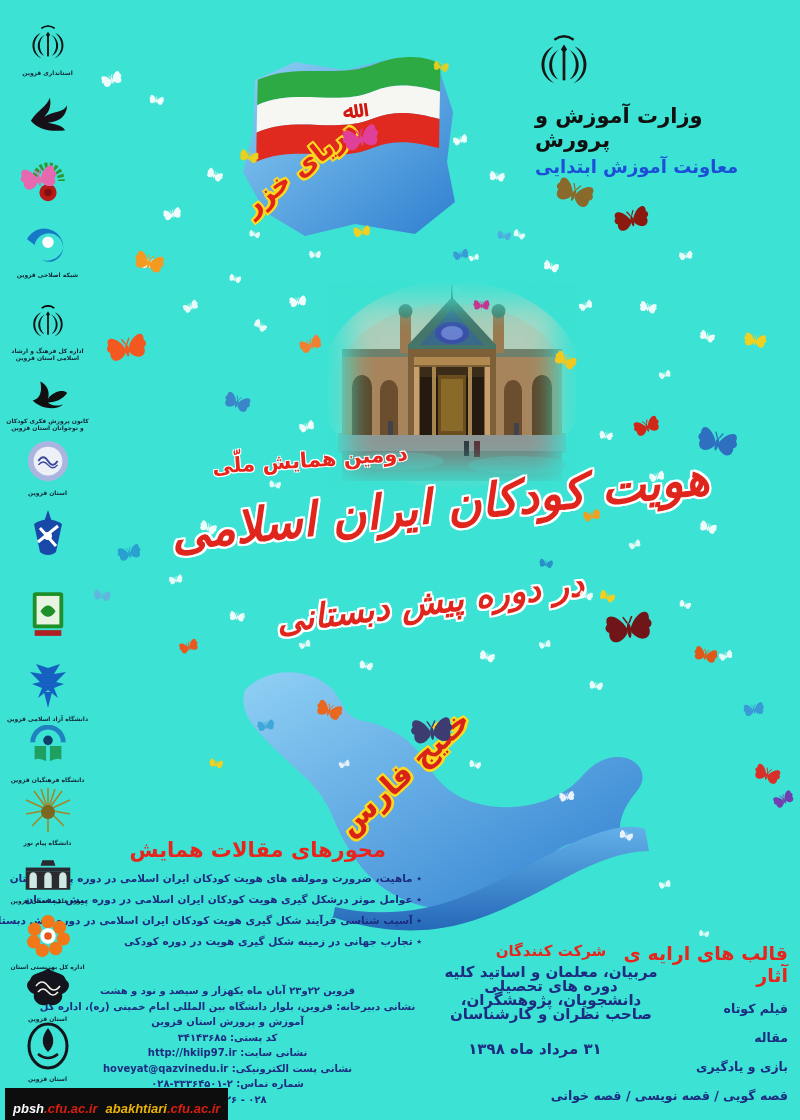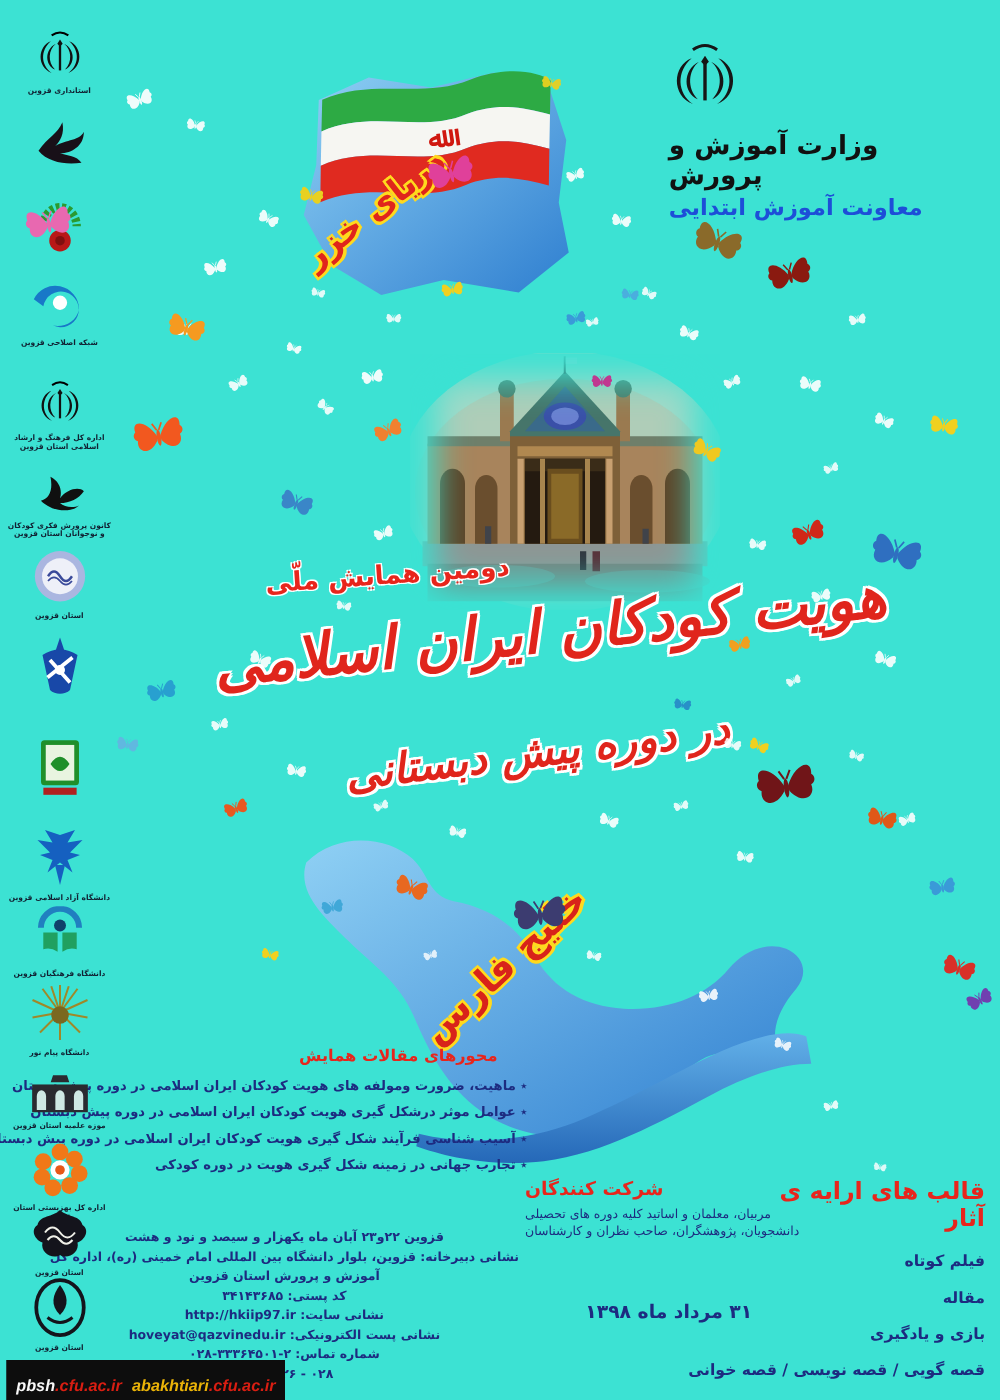--- a/index.html
+++ b/index.html
@@ -36,30 +36,30 @@
   .title-main{top:478px;left:120px;width:640px;text-align:center;font-size:47px;font-weight:bold;
     font-style:italic;color:#e0251c;transform:rotate(-6deg);}
   .title-sub{top:582px;left:230px;width:400px;text-align:center;font-size:34px;font-weight:bold;
     font-style:italic;color:#e0251c;transform:rotate(-7deg);}
   
   .gulf-map{top:655px;left:215px;}
   .gulf-label{top:755px;left:320px;transform:rotate(-43deg);font-size:30px;font-weight:bold;
     color:#d8231a;letter-spacing:2px;}
   
   .topics{top:838px;right:378px;width:330px;text-align:right;}
-  .topics .hd{font-size:13px;margin-bottom:6px;margin-right:24px;}
+  .topics .hd{font-size:21px;margin-bottom:6px;margin-right:36px;}
   .topics .it{font-size:10.5px;font-weight:bold;line-height:21px;white-space:nowrap;}
   
   .formats{top:942px;right:12px;width:190px;text-align:right;}
   .formats .hd{font-size:19px;margin-bottom:8px;}
   .formats .it{font-size:12.5px;font-weight:bold;line-height:29px;white-space:nowrap;}
   
-  .participants{top:942px;left:420px;width:230px;text-align:left;}
+  .participants{top:942px;left:436px;width:230px;text-align:center;}
   .participants .hd{font-size:15px;margin-bottom:5px;}
-  .participants .ln{font-size:10px;font-weight:normal;line-height:14px;}
+  .participants .ln{font-size:15px;font-weight:bold;line-height:14px;}
   
   .deadline{top:1032px;left:420px;width:230px;text-align:center;}
   .deadline .hd{font-size:15px;}
   .deadline .dt{font-size:15px;font-weight:bold;margin-top:8px;}
   
   .contact{top:983px;left:30px;width:395px;text-align:center;}
   .contact .ln{font-size:10px;font-weight:bold;line-height:15.5px;}
   
   .urlbar{top:1088px;left:5px;height:40px;background:#0d0d0d;color:#fff;display:flex;
     align-items:center;padding:0 8px;font-family:"Liberation Sans",sans-serif;

